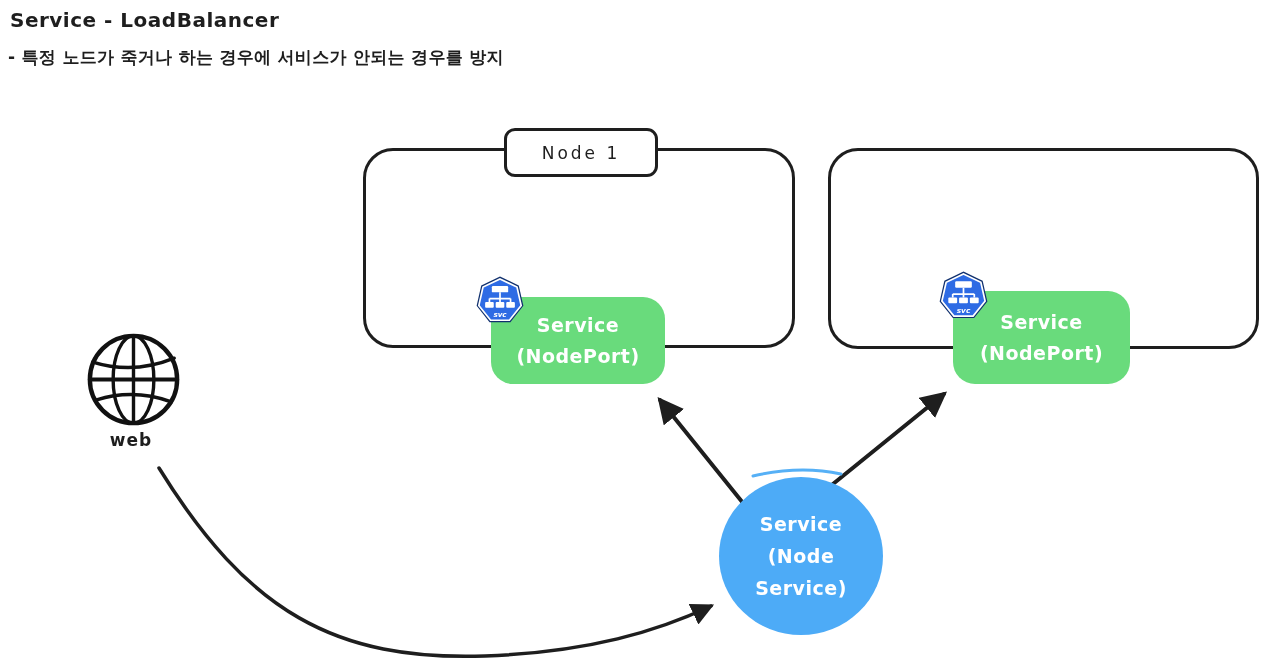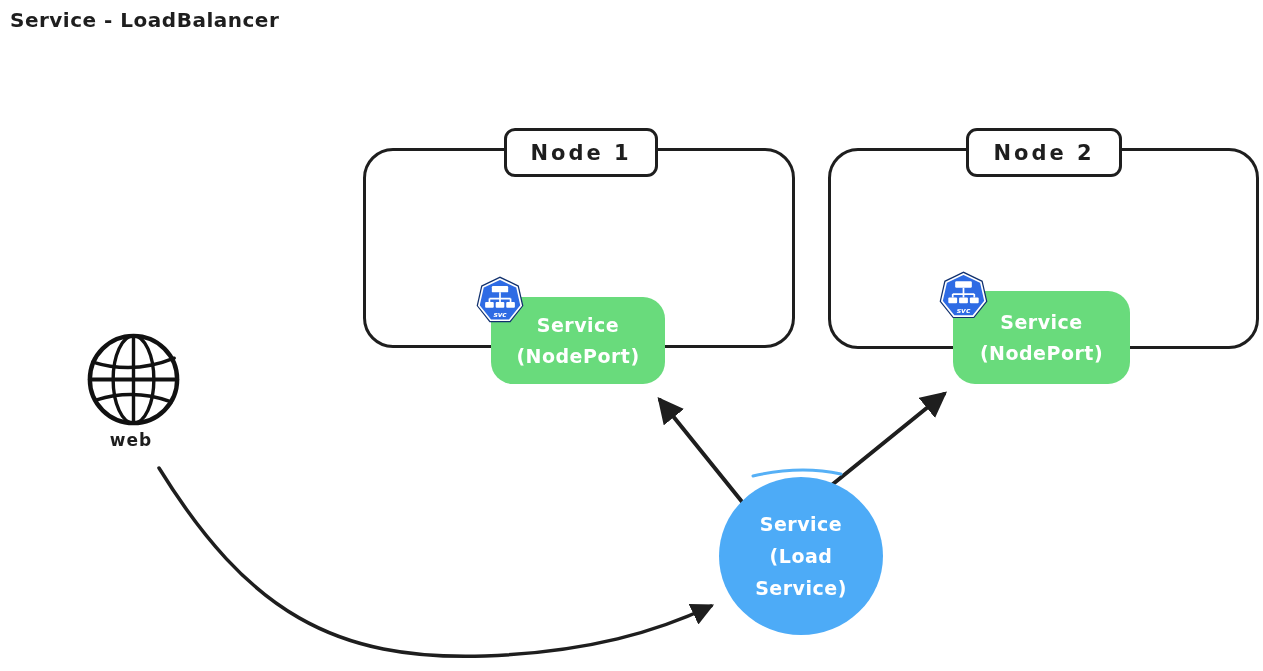--- a/index.html
+++ b/index.html
@@ -14,21 +14,21 @@
   .bullet.b2{top:81px;}
 
   .node-box{
     position:absolute;border:3px solid #1e1e1e;border-radius:30px;background:#ffffff;
   }
   .node-box.n1{left:363px;top:148px;width:426px;height:194px;}
   .node-box.n2{left:828px;top:148px;width:425px;height:195px;}
   .node-label{
     position:absolute;border:3px solid #1e1e1e;border-radius:11px;background:#ffffff;
     display:flex;align-items:center;justify-content:center;
-    font-size:21px;font-weight:700;letter-spacing:3px;z-index:4;
+    font-size:17px;font-weight:400;letter-spacing:3px;z-index:4;
   }
   .node-label.n1{left:504px;top:128px;width:148px;height:43px;}
   .node-label.n2{left:966px;top:128px;width:150px;height:43px;}
 
   .green-box{
     position:absolute;background:#69db7c;border-radius:22px;z-index:3;
     display:flex;flex-direction:column;align-items:center;justify-content:center;gap:9px;
     color:#ffffff;font-size:19px;font-weight:700;letter-spacing:.5px;text-align:center;
   }
   .green-box.g1{left:491px;top:297px;width:174px;height:87px;}
@@ -54,25 +54,25 @@
   }
 
   .arrow-layer{position:absolute;left:0;top:0;width:1263px;height:671px;z-index:2;pointer-events:none;}
 </style>
 </head>
 <body>
 
 <div class="canvas">
 
   <div class="page-title hand">Service - LoadBalancer</div>
+  <div class="bullet b1">- 특정 노드가 죽거나 하는 경우에 서비스가 안되는 경우를 방지</div>
 
   <div class="node-box n1"></div>
   <div class="node-box n2"></div>
   <div class="node-label n1">Node 1</div>
-  <div class="node-label n2">Node 2</div>
 
   <svg class="arrow-layer" viewBox="0 0 1263 671">
     <defs>
       <marker id="ah" viewBox="0 0 10 10" refX="8.5" refY="5" markerWidth="6.5" markerHeight="6.5" orient="auto-start-reverse">
         <path d="M0,0 L10,5 L0,10 z" fill="#1e1e1e"></path>
       </marker>
     </defs>
     <path d="M 159 468 C 248 612 335 661 485 656 C 590 652 658 631 711 606" fill="none" stroke="#1e1e1e" stroke-width="3.5" stroke-linecap="round" marker-end="url(#ah)"></path>
     <path d="M 743 503 L 660 400" fill="none" stroke="#1e1e1e" stroke-width="4" stroke-linecap="round" marker-end="url(#ah)"></path>
     <path d="M 812 501 L 944 394" fill="none" stroke="#1e1e1e" stroke-width="4" stroke-linecap="round" marker-end="url(#ah)"></path>
@@ -109,21 +109,21 @@
       <path d="M50 36 L50 49 M28 49 L72 49 M28 49 L28 56 M50 49 L50 56 M72 49 L72 56" fill="none" stroke="#ffffff" stroke-width="3.5"></path>
       <rect x="19" y="56" width="18" height="12" rx="2" fill="#ffffff"></rect>
       <rect x="41" y="56" width="18" height="12" rx="2" fill="#ffffff"></rect>
       <rect x="63" y="56" width="18" height="12" rx="2" fill="#ffffff"></rect>
       <text x="50" y="88" text-anchor="middle" font-size="15" font-weight="bold" fill="#ffffff" font-family="DejaVu Sans, sans-serif" font-style="italic">svc</text>
     </svg>
   </div>
 
   <div class="lb-circle">
     <span>Service</span>
-    <span>(Load</span>
+    <span>(Node</span>
     <span>Service)</span>
   </div>
 
   <div class="globe">
     <svg viewBox="0 0 100 100">
       <g fill="none" stroke="#111111" stroke-linecap="round">
         <circle cx="50" cy="50" r="45" stroke-width="4.5"></circle>
         <ellipse cx="50" cy="50" rx="21" ry="45" stroke-width="3.5"></ellipse>
         <line x1="5" y1="50" x2="95" y2="50" stroke-width="4"></line>
         <line x1="50" y1="5" x2="50" y2="95" stroke-width="3.5"></line>

